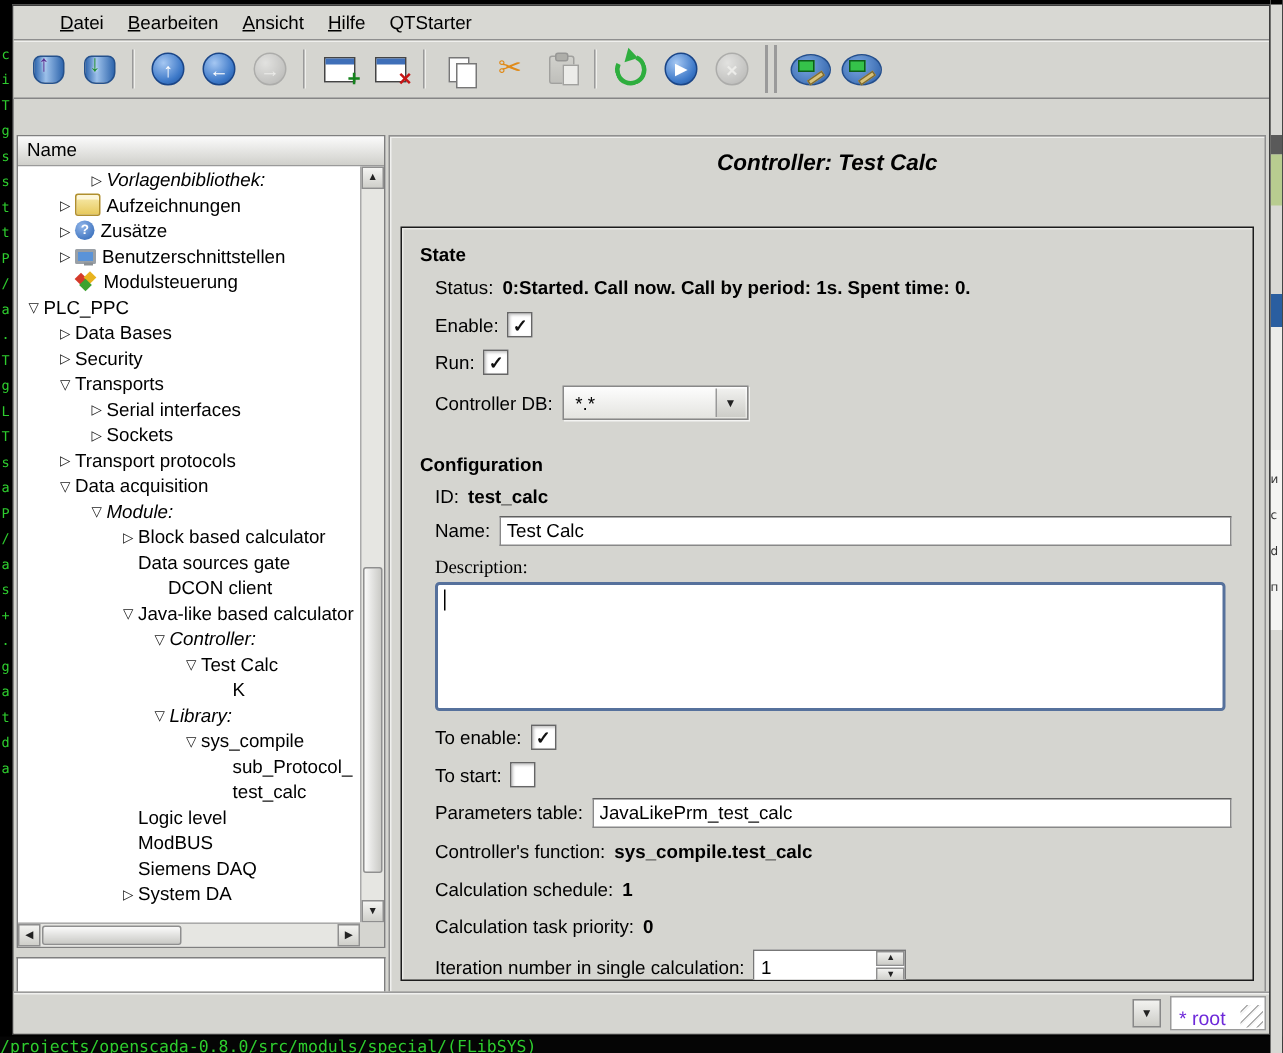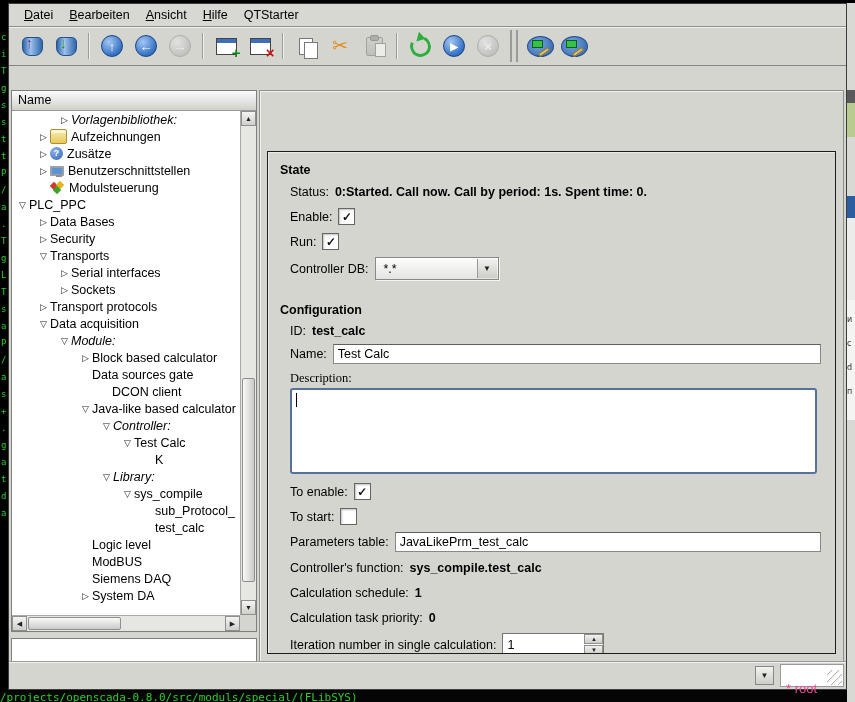--- a/index.html
+++ b/index.html
@@ -28,21 +28,21 @@
   .light.red{background:radial-gradient(circle at 35% 30%,#ffc1b8,#ec6a5e 60%,#cf4437);}
   .light.yellow{background:radial-gradient(circle at 35% 30%,#ffe9b3,#f5bd4f 60%,#d99e2b);}
   .light.green{background:radial-gradient(circle at 35% 30%,#d2f5c4,#61c554 60%,#3ea42e);}
   .title{ text-align:center;line-height:25px;font-size:13px;font-weight:bold;color:#1c1c1c;}
   .xlogo{display:inline-block;width:13px;height:13px;line-height:13px;margin-right:6px;background:#e9e9e9;
          border:1px solid #8a8a8a;border-radius:2px;font:bold 10px "DejaVu Serif",serif;color:#111;
          text-align:center;vertical-align:-2px;}
 
   
   .menubar{height:22px;background:#d8d8d3;border-bottom:1px solid #8f8f8f;display:flex;
-           align-items:center;padding-left:7px;font-size:12.5px;}
+           align-items:center;padding-left:23px;font-size:12.5px;}
   .menu-item{padding:2px 8px;}
 
   
   .toolbar{height:38px;background:#d5d5d0;border-bottom:1px solid #858585;display:flex;
            align-items:center;padding-left:6px;box-shadow:inset 0 1px 0 #f0f0ee;}
   .tbtn{width:34px;height:32px;display:flex;align-items:center;justify-content:center;flex:none;}
   .tsep{width:0;height:26px;border-left:1px solid #9a9a9a;border-right:1px solid #efefec;margin:0 5px;flex:none;}
   .tdsep{width:4px;height:32px;border-left:2px double #9a9a9a;border-right:2px double #9a9a9a;margin:0 5px;flex:none;}
   .dis{opacity:.55;}
   .circ{width:22px;height:22px;border-radius:50%;display:flex;align-items:center;justify-content:center;
@@ -152,21 +152,21 @@
          border:1px solid #8f8f8f;box-sizing:border-box;font-size:6px;line-height:8px;text-align:center;color:#222;}
   .spbtn.up{top:0;} .spbtn.dn{bottom:0;}
 
   
   .statusbar{position:absolute;left:0;right:0;bottom:0;height:27px;background:#d5d5d0;
              border-top:1px solid #9a9a9a;box-shadow:inset 0 1px 0 #f0f0ee;}
   .sb-drop{position:absolute;right:72px;top:4px;width:19px;height:19px;background:linear-gradient(#f2f2f0,#cdcdc8);
            border:1px solid #888;box-sizing:border-box;text-align:center;font-size:8px;line-height:17px;color:#222;}
   .sb-panel{position:absolute;right:2px;top:2px;bottom:2px;width:64px;background:#fff;border:1px solid #9a9a9a;
             box-sizing:border-box;}
-  .sb-user{position:absolute;left:5px;top:16px;color:#ec4899;font-size:13px;white-space:nowrap;}
+  .sb-user{position:absolute;left:5px;top:6px;color:#6d28d9;font-size:13px;white-space:nowrap;}
   .sb-grip{position:absolute;right:1px;bottom:1px;width:15px;height:15px;
            background:repeating-linear-gradient(135deg,transparent 0 3px,#b0b0b0 3px 4px,#f4f4f4 4px 5px);}
 </style>
 </head>
 <body>
 
 <div class="screen">
 
   <pre class="term-left">c
 i
@@ -426,20 +426,21 @@
             <div class="sbtn" style="right:0;top:0;">▶</div>
           </div>
           <div class="sq"></div>
         </div>
         <div class="filter-wrap">
           <input value="" style="">
         </div>
       </div>
 
       <div class="right-panel">
+        <div class="panel-title">Controller: Test Calc</div>
         <div class="tabframe">
           <div class="form">
 
             <div class="sect">State</div>
 
             <div class="frow">
               <span class="lbl">Status:</span>
               <span class="bval">0:Started. Call now. Call by period: 1s. Spent time: 0.</span>
             </div>
 

